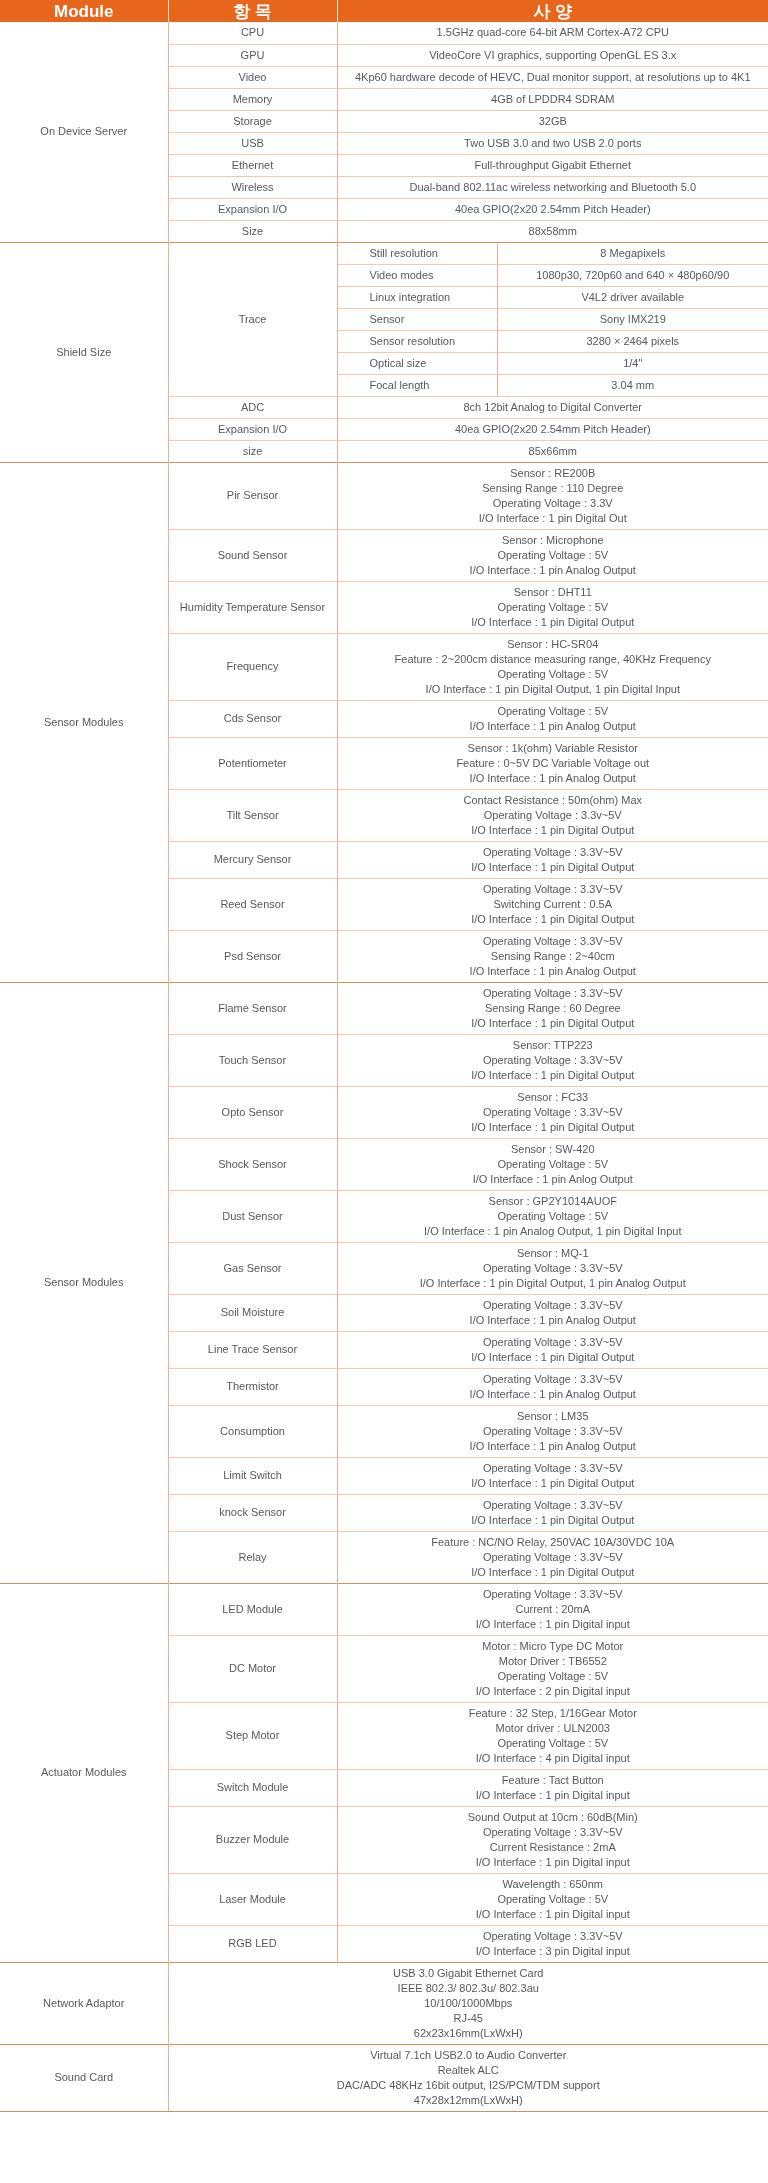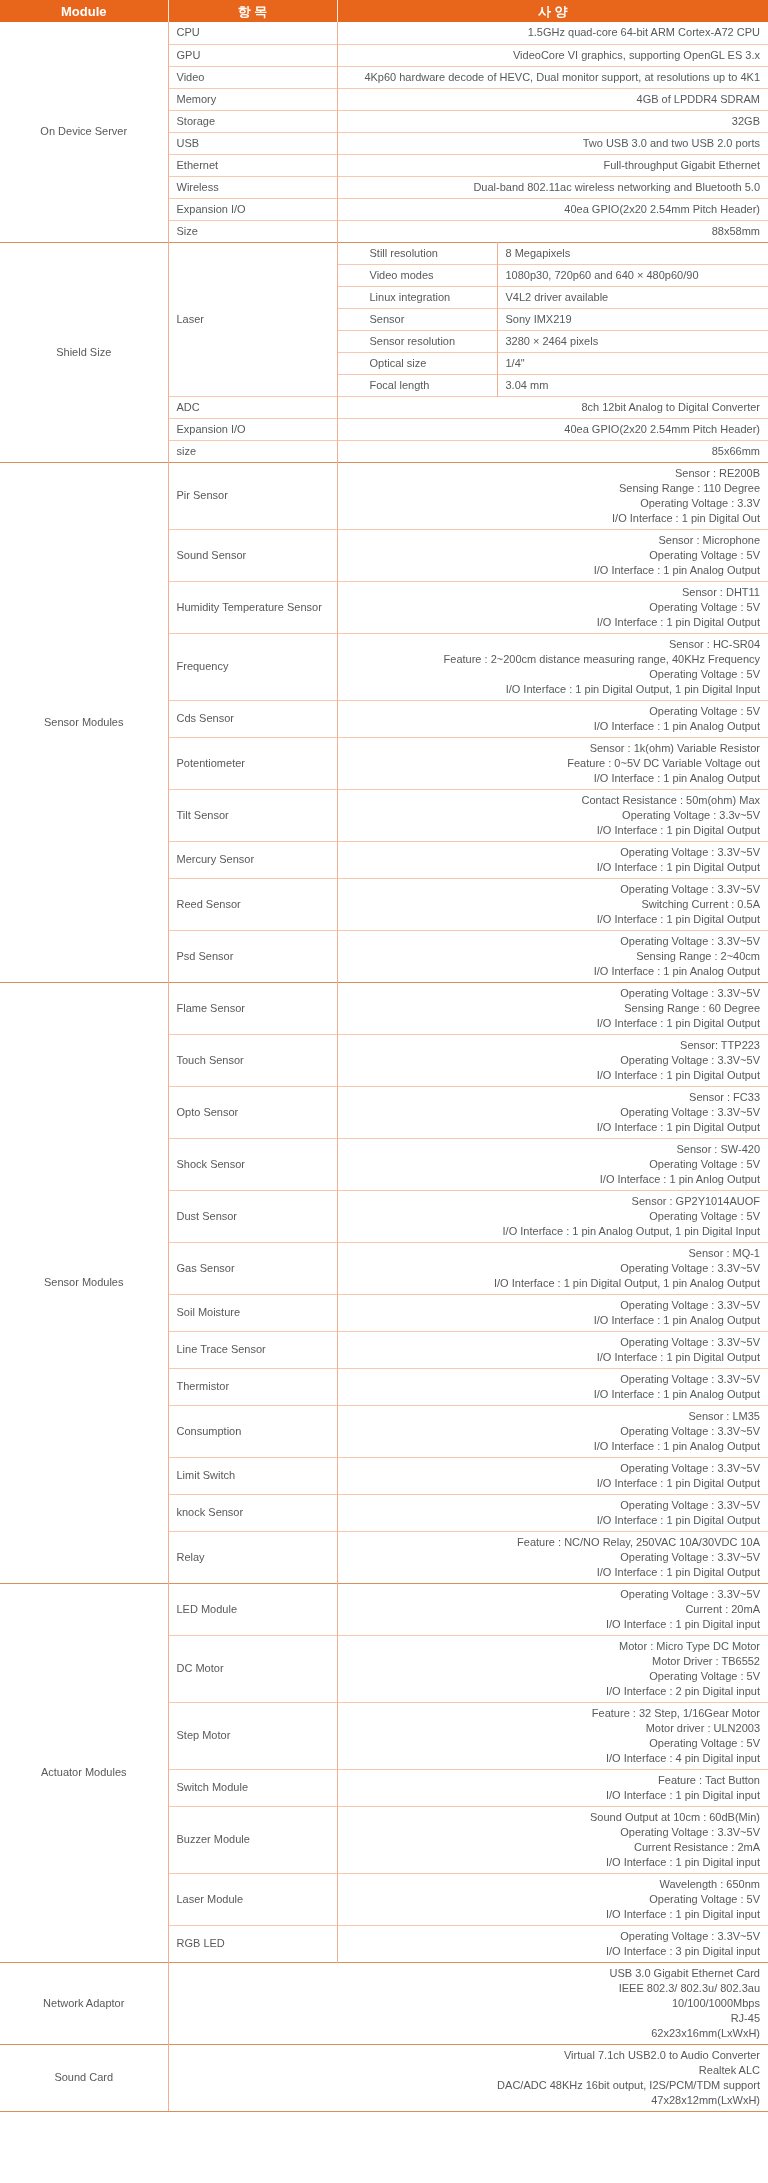--- a/index.html
+++ b/index.html
@@ -17,21 +17,21 @@
     width:768px;
     border-collapse:collapse;
     table-layout:fixed;
     font-size:11px;
     line-height:15px;
   }
   thead th{
     background:var(--header-bg);
     color:var(--header-text);
     font-weight:bold;
-    font-size:13px;
+    font-size:17px;
     height:22px;
     padding:2px 4px;
     text-align:center;
     vertical-align:middle;
     border-right:1px solid rgba(255,255,255,0.85);
   }
   thead th:last-child{border-right:none;}
   tbody td{
     vertical-align:middle;
     padding:3px 8px;
@@ -39,31 +39,32 @@
   }
   tbody tr.section-start td{border-top:1px solid var(--section-border);}
   tbody tr.section-start.first-section td{border-top:none;}
   tbody tr:last-child td{border-bottom:1px solid var(--section-border);}
   .module-cell{
     text-align:center;
     border-right:1px solid var(--col-border);
     margin-left:48px;
   }
   .item-cell{
+    text-align:center;
     border-right:1px solid var(--col-border);
     height:22px;
   }
-  .spec-cell{text-align:right;height:22px;}
+  .spec-cell{text-align:center;height:22px;}
   .sub-label-cell{
     text-align:left;
     border-right:1px solid var(--col-border);
     height:22px;
     padding-left:32px;
   }
-  .sub-value-cell{text-align:left;height:22px;}
+  .sub-value-cell{text-align:center;height:22px;}
   .spec-line{white-space:normal;}
 </style>
 </head>
 <body>
 
 <table id="spec-table">
   <colgroup>
     <col style="width:168px">
     <col style="width:169px">
     <col style="width:160px">
@@ -133,21 +134,21 @@
         </td>
       </tr>
       <tr>
         <td class="item-cell">Size</td>
         <td class="spec-cell" colspan="2">
           <div class="spec-line">88x58mm</div>
         </td>
       </tr>
       <tr class="section-start">
         <td class="module-cell" rowspan="10">Shield Size</td>
-        <td class="item-cell" rowspan="7">Laser</td>
+        <td class="item-cell" rowspan="7">Trace</td>
         <td class="sub-label-cell">Still resolution</td>
         <td class="sub-value-cell">8 Megapixels</td>
       </tr>
       <tr>
         <td class="sub-label-cell">Video modes</td>
         <td class="sub-value-cell">1080p30, 720p60 and 640 × 480p60/90</td>
       </tr>
       <tr>
         <td class="sub-label-cell">Linux integration</td>
         <td class="sub-value-cell">V4L2 driver available</td>

